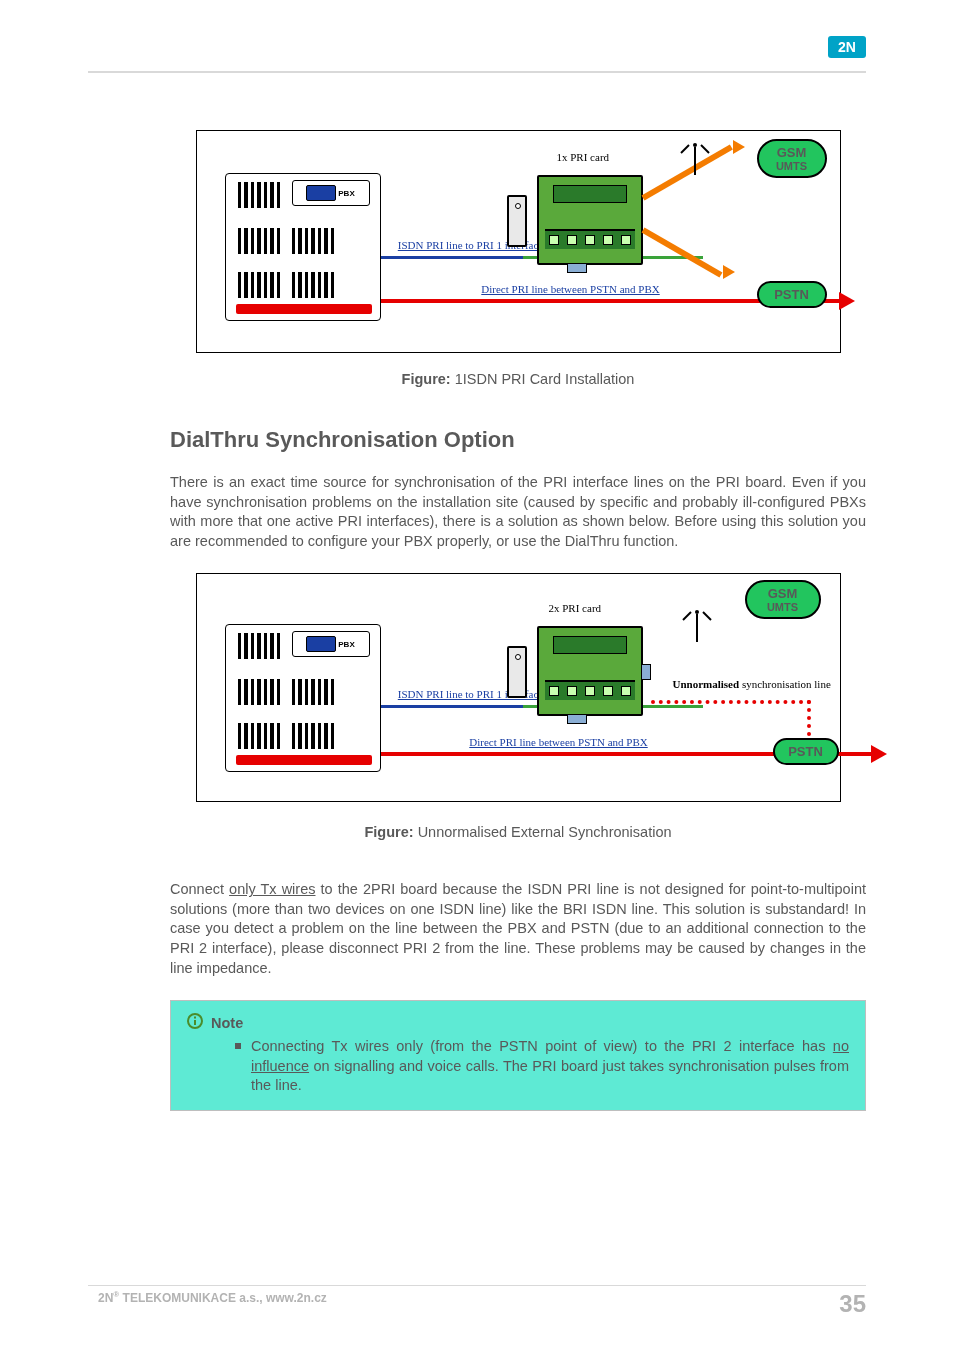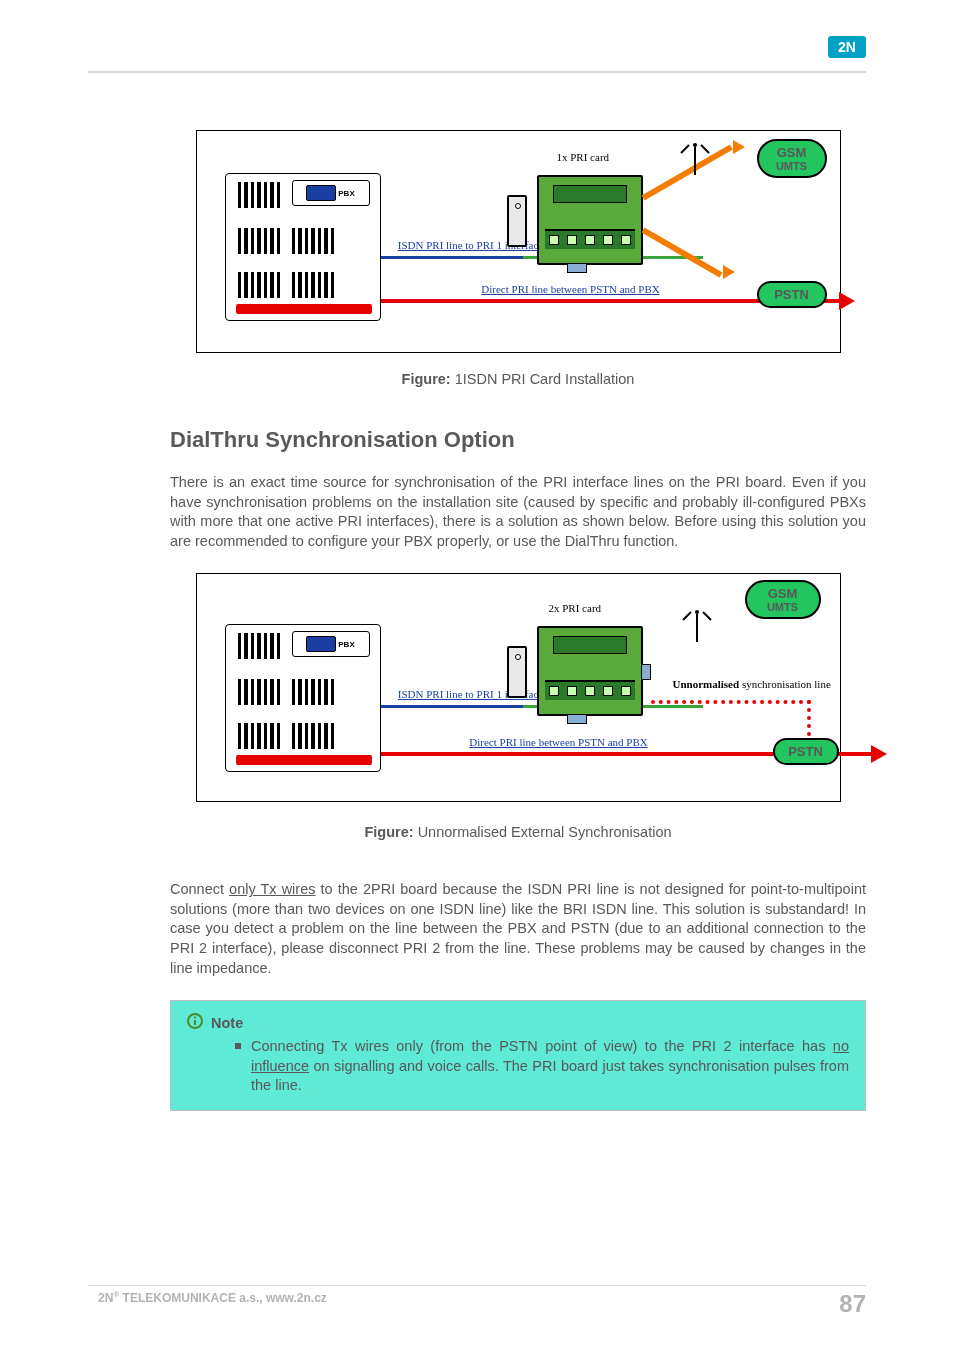--- a/index.html
+++ b/index.html
@@ -465,14 +465,14 @@
     </div>
   </div>
 
 </div>
 
 <div class="footer-rule"></div>
 <div class="footer">
   <div class="footer-left">
     <span>2N</span><sup>®</sup><span> TELEKOMUNIKACE a.s., www.2n.cz</span>
   </div>
-  <div class="footer-right">87</div>
+  <div class="footer-right">35</div>
 </div>
 
 </body></html>

